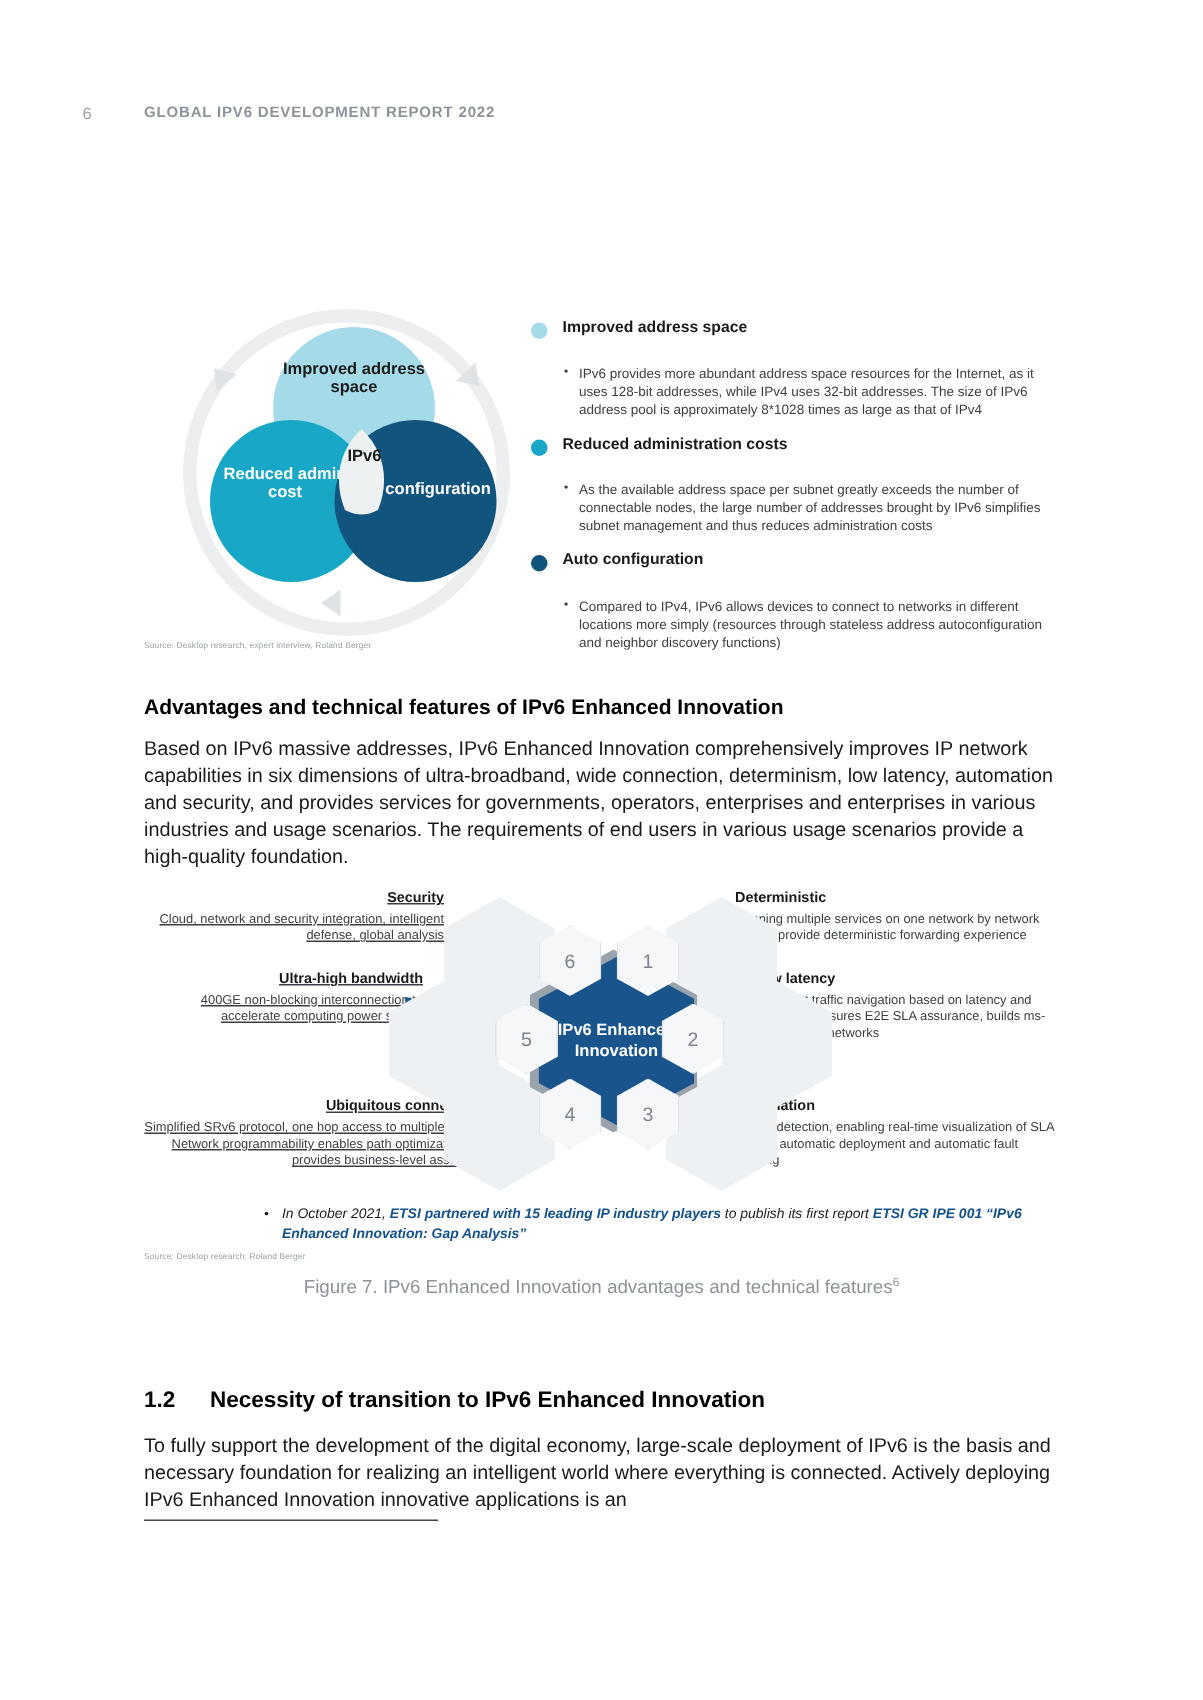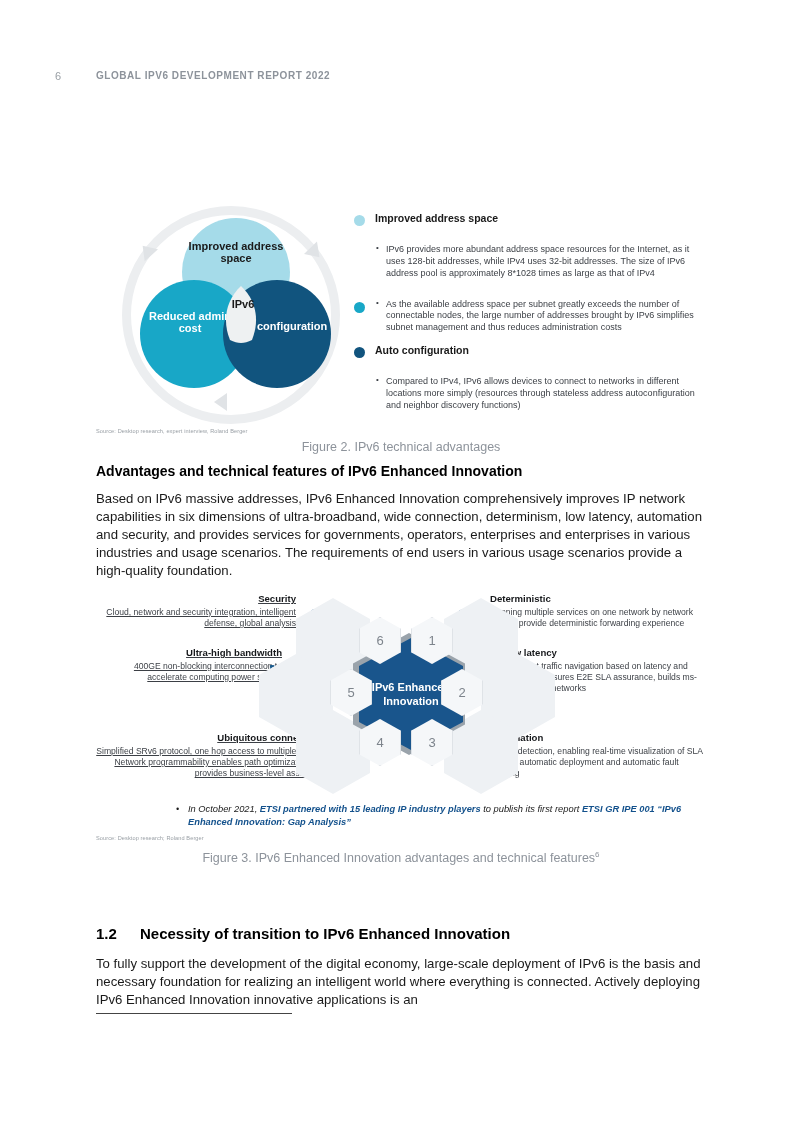--- a/index.html
+++ b/index.html
@@ -152,32 +152,32 @@
     </div>
 
     <div class="legend">
       <div class="lg-item">
         <span class="lg-dot" style="background:#a5dbe9"></span>
         <div class="lg-head">Improved address space</div>
         <div class="lg-body">IPv6 provides more abundant address space resources for the Internet, as it uses 128-bit addresses, while IPv4 uses 32-bit addresses. The size of IPv6 address pool is approximately 8*1028 times as large as that of IPv4</div>
       </div>
       <div class="lg-item">
         <span class="lg-dot" style="background:#18a7c7"></span>
+        <div class="lg-head">Reduced administration costs</div>
         <div class="lg-body">As the available address space per subnet greatly exceeds the number of connectable nodes, the large number of addresses brought by IPv6 simplifies subnet management and thus reduces administration costs</div>
       </div>
       <div class="lg-item">
         <span class="lg-dot" style="background:#11547e"></span>
         <div class="lg-head">Auto configuration</div>
         <div class="lg-body">Compared to IPv4, IPv6 allows devices to connect to networks in different locations more simply (resources through stateless address autoconfiguration and neighbor discovery functions)</div>
       </div>
     </div>
   </div>
 
   <div class="src src-a">Source: Desktop research, expert interview, Roland Berger</div>
-  <div class="figcap cap2">Figure 2. IPv6 technical advantages</div>
 
   <div class="h-sub p1">Advantages and technical features of IPv6 Enhanced Innovation</div>
   <div class="para p-adv">Based on IPv6 massive addresses, IPv6 Enhanced Innovation comprehensively improves IP network capabilities in six dimensions of ultra-broadband, wide connection, determinism, low latency, automation and security, and provides services for governments, operators, enterprises and enterprises in various industries and usage scenarios. The requirements of end users in various usage scenarios provide a high-quality foundation.</div>
 
   <div class="fig3">
 
     <div class="cal cal-l t-sec">
       <b>Security</b>
       <span>Cloud, network and security integration, intelligent defense, global analysis</span>
     </div>
@@ -300,21 +300,21 @@
       <div class="num-hex n6">6</div>
     </div>
   </div>
 
   <div class="etsi">
     <span>In October 2021, </span><b>ETSI partnered with 15 leading IP industry players</b><span> to publish its first report </span><b>ETSI GR IPE 001 “IPv6 Enhanced Innovation: Gap Analysis”</b>
   </div>
 
   <div class="src src-b">Source: Desktop research; Roland Berger</div>
   <div class="figcap cap3">
-    <span>Figure 3. IPv6 Enhanced Innovation advantages and technical features</span><sup>6</sup>
+    <span>Figure 7. IPv6 Enhanced Innovation advantages and technical features</span><sup>6</sup>
   </div>
 
 
   <div class="h12">
     <span class="num">1.2</span><span>Necessity of transition to IPv6 Enhanced Innovation</span>
   </div>
   <div class="para p-last">To fully support the development of the digital economy, large-scale deployment of IPv6 is the basis and necessary foundation for realizing an intelligent world where everything is connected. Actively deploying IPv6 Enhanced Innovation innovative applications is an</div>
 
   <div class="fn-rule"></div>
 

